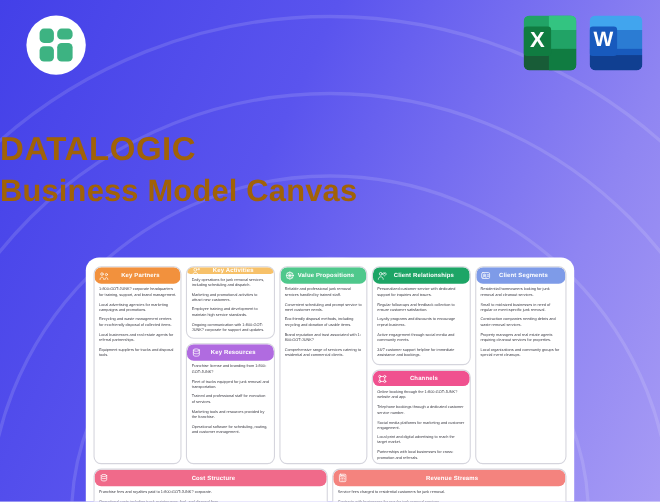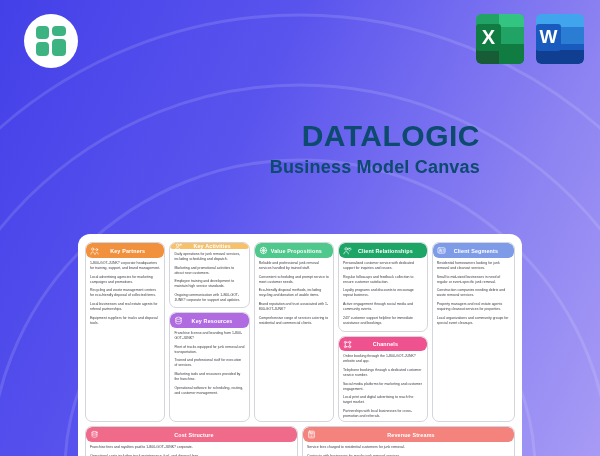--- a/index.html
+++ b/index.html
@@ -44,23 +44,23 @@
     color:#fff; font-size:20px; font-weight:bold; font-family:"Liberation Sans", sans-serif; }
 
   .wd-body { position:absolute; inset:0; border-radius:5px;
     background:linear-gradient(180deg,#41a5ee 0%,#41a5ee 26%,#2b7cd3 27%,#2b7cd3 60%,#185abd 61%,#185abd 72%,#103f91 73%,#103f91 100%); }
   .wd-tile { position:absolute; left:0; top:19%; width:52%; height:54%;
     background:#185abd; border-radius:3px;
     display:flex; align-items:center; justify-content:center;
     color:#fff; font-size:19px; font-weight:bold; font-family:"Liberation Sans", sans-serif; }
 
   
-  .title-wrap { position:absolute; top:118px; left:0; width:480px; text-align:right; color:#0c4a6e; }
+  .title-wrap { position:absolute; top:118px; left:0; width:480px; text-align:left; color:#a16207; }
   .title-main { font-size:30px; font-weight:bold; letter-spacing:0.5px; line-height:1.18; }
-  .title-sub  { font-size:18px; font-weight:bold; letter-spacing:0.2px; line-height:1.25; margin-top:3px; }
+  .title-sub  { font-size:28px; font-weight:bold; letter-spacing:0.2px; line-height:1.25; margin-top:3px; }
 
   
   .canvas-card {
     position:absolute; left:78px; top:234px; width:444px; height:240px;
     background:#ffffff; border-radius:12px;
     padding:8px 7px 0 7px;
   }
   .canvas-top { display:flex; gap:4px; height:180px; }
   .col { display:flex; flex-direction:column; gap:4px; }
   .col-partners  { width:85px; }

